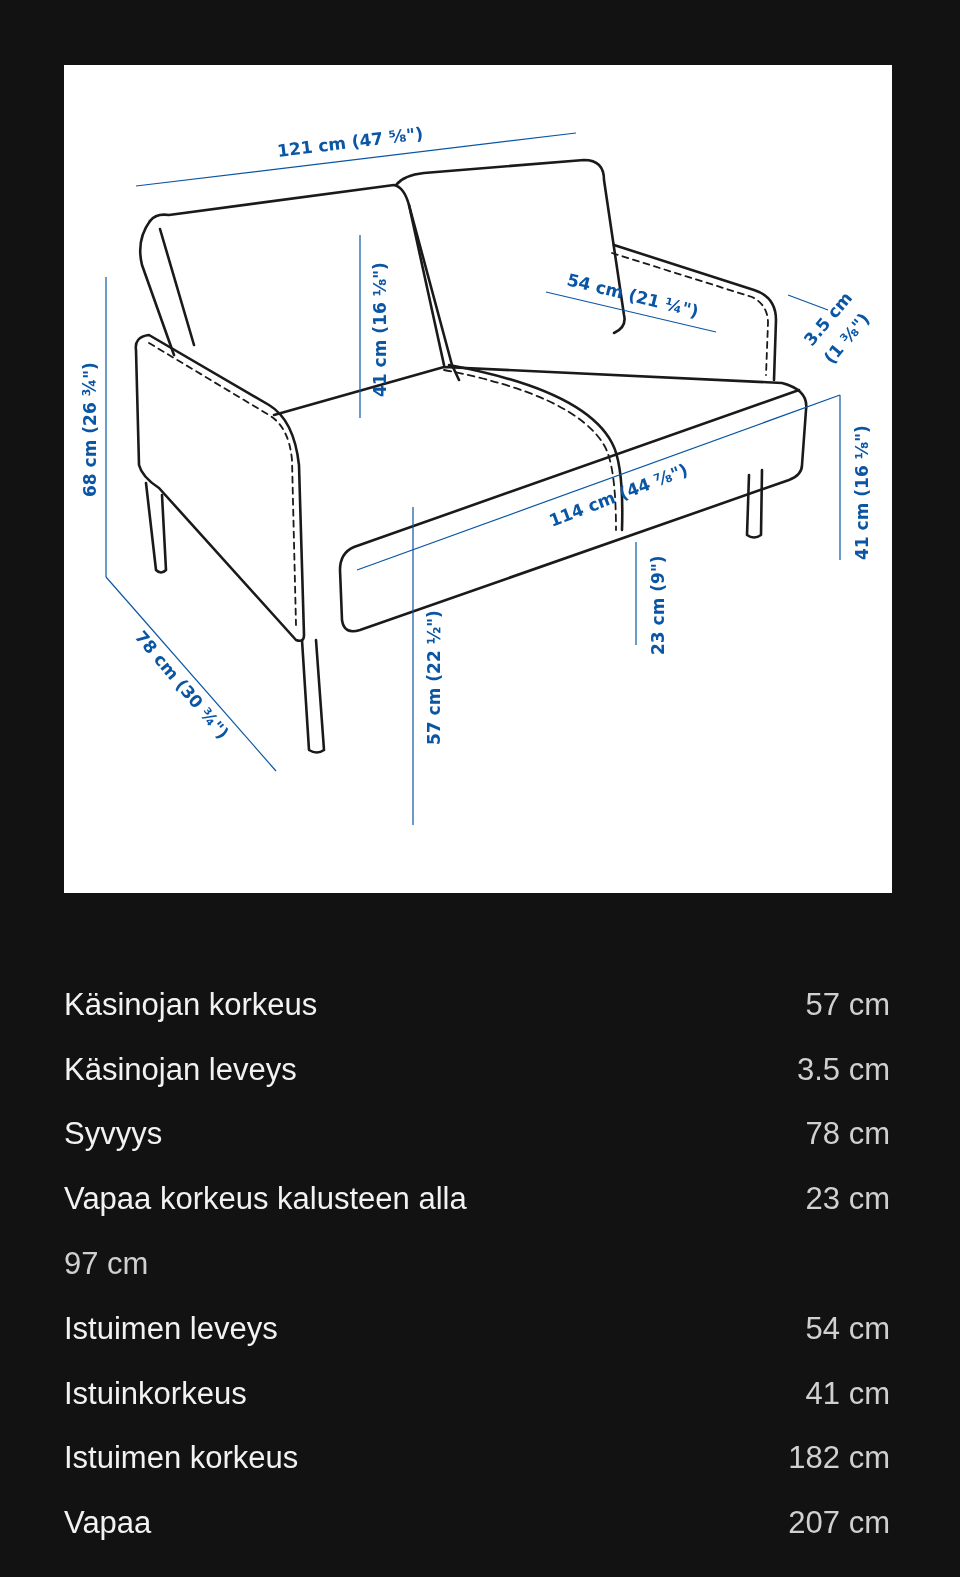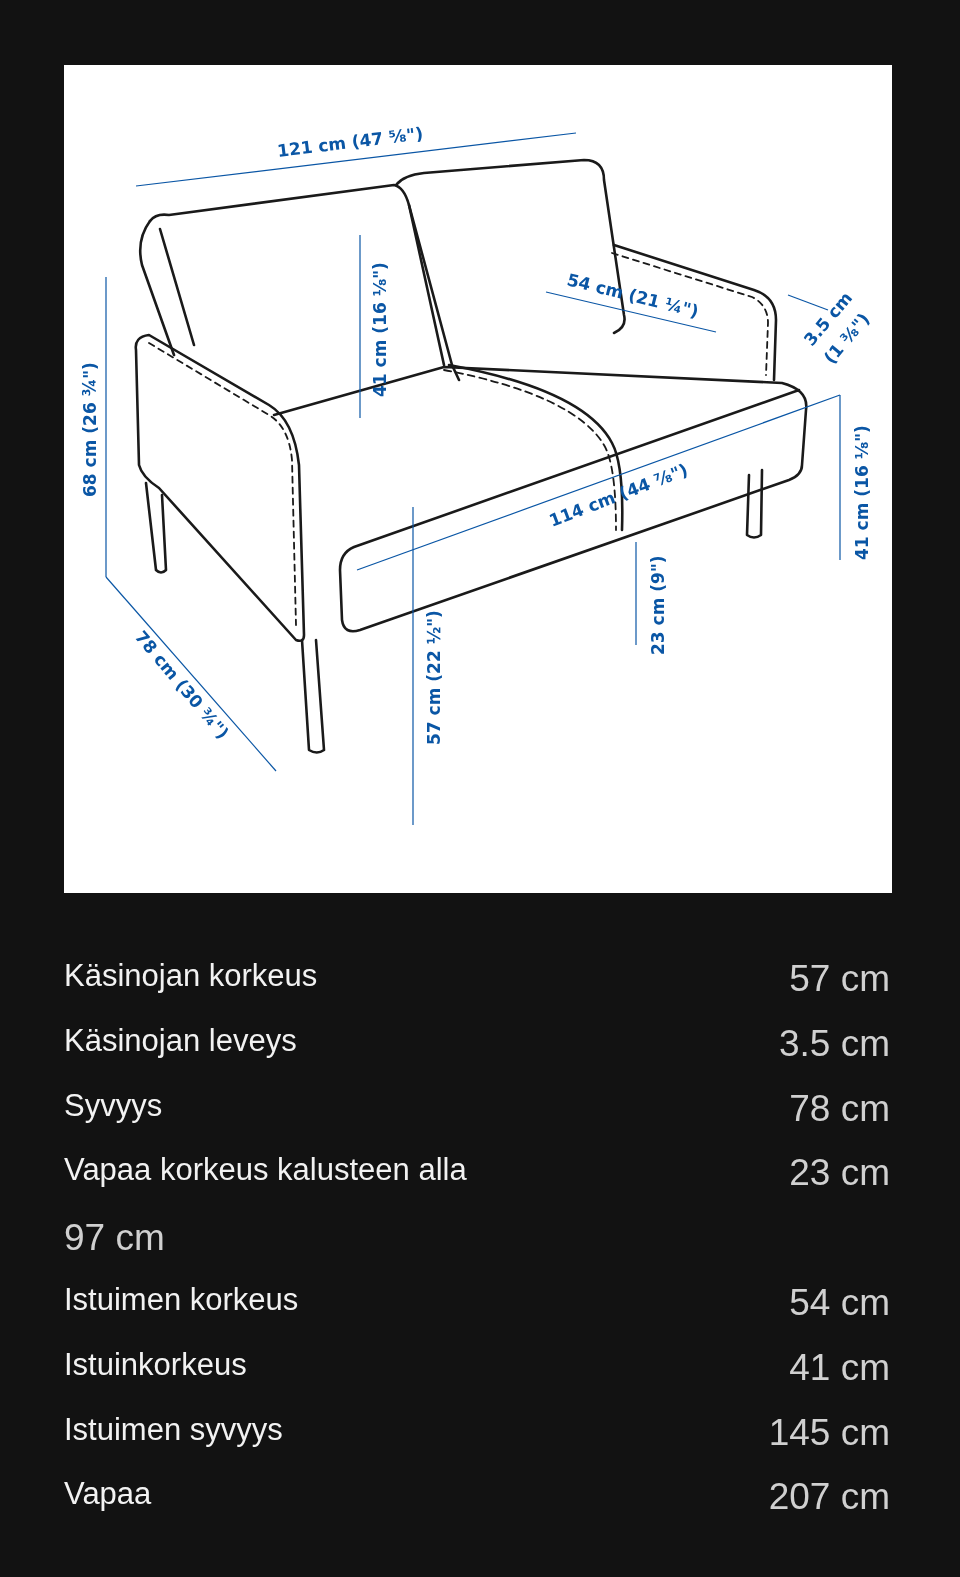--- a/index.html
+++ b/index.html
@@ -2,23 +2,23 @@
 <html><head>
 <meta charset="utf-8">
 <style>
   html, body { margin:0; padding:0; }
   body { width:960px; height:1577px; background:#121212; position:relative; overflow:hidden;
          font-family:"Liberation Sans", "DejaVu Sans", sans-serif; }
   .diagram { position:absolute; left:64px; top:65px; width:828px; height:828px; background:#ffffff; }
   .diagram svg { position:absolute; left:0; top:0; width:828px; height:828px; }
   .dim text { fill:#0a56a5; font-family:"DejaVu Sans", sans-serif; font-weight:bold; font-size:17px; }
   .specs { position:absolute; left:64px; top:958px; width:826px; }
-  .row { display:flex; justify-content:space-between; align-items:flex-start; height:64.8px; }
+  .row { display:flex; justify-content:space-between; align-items:flex-end; height:64.8px; }
   .label { color:#f2f2f2; font-size:31px; }
-  .value { color:#d0d0d0; font-size:37px; }
+  .value { color:#d0d0d0; font-size:31px; }
 </style>
 </head>
 <body>
 
 <div class="diagram">
   <svg viewBox="0 0 828 828">
     <g fill="none" stroke="#1a1a1a" stroke-width="2.6" stroke-linejoin="round" stroke-linecap="round">
 
       <path d="M86 156 Q92 148 105 150 L330 120 Q340 122 345 140 L388 300 L395 315"></path>
       <path d="M86 156 Q72 175 78 200 L110 290"></path>
@@ -83,28 +83,28 @@
     <span class="value">78 cm</span>
   </div>
   <div class="row">
     <span class="label">Vapaa korkeus kalusteen alla</span>
     <span class="value">23 cm</span>
   </div>
   <div class="row">
     <span class="value">97 cm</span>
   </div>
   <div class="row">
-    <span class="label">Istuimen korkeus</span>
+    <span class="label">Istuimen leveys</span>
     <span class="value">54 cm</span>
   </div>
   <div class="row">
     <span class="label">Istuinkorkeus</span>
     <span class="value">41 cm</span>
   </div>
   <div class="row">
-    <span class="label">Istuimen syvyys</span>
-    <span class="value">145 cm</span>
+    <span class="label">Istuimen korkeus</span>
+    <span class="value">182 cm</span>
   </div>
   <div class="row">
     <span class="label">Vapaa</span>
     <span class="value">207 cm</span>
   </div>
 </div>
 
 </body></html>

